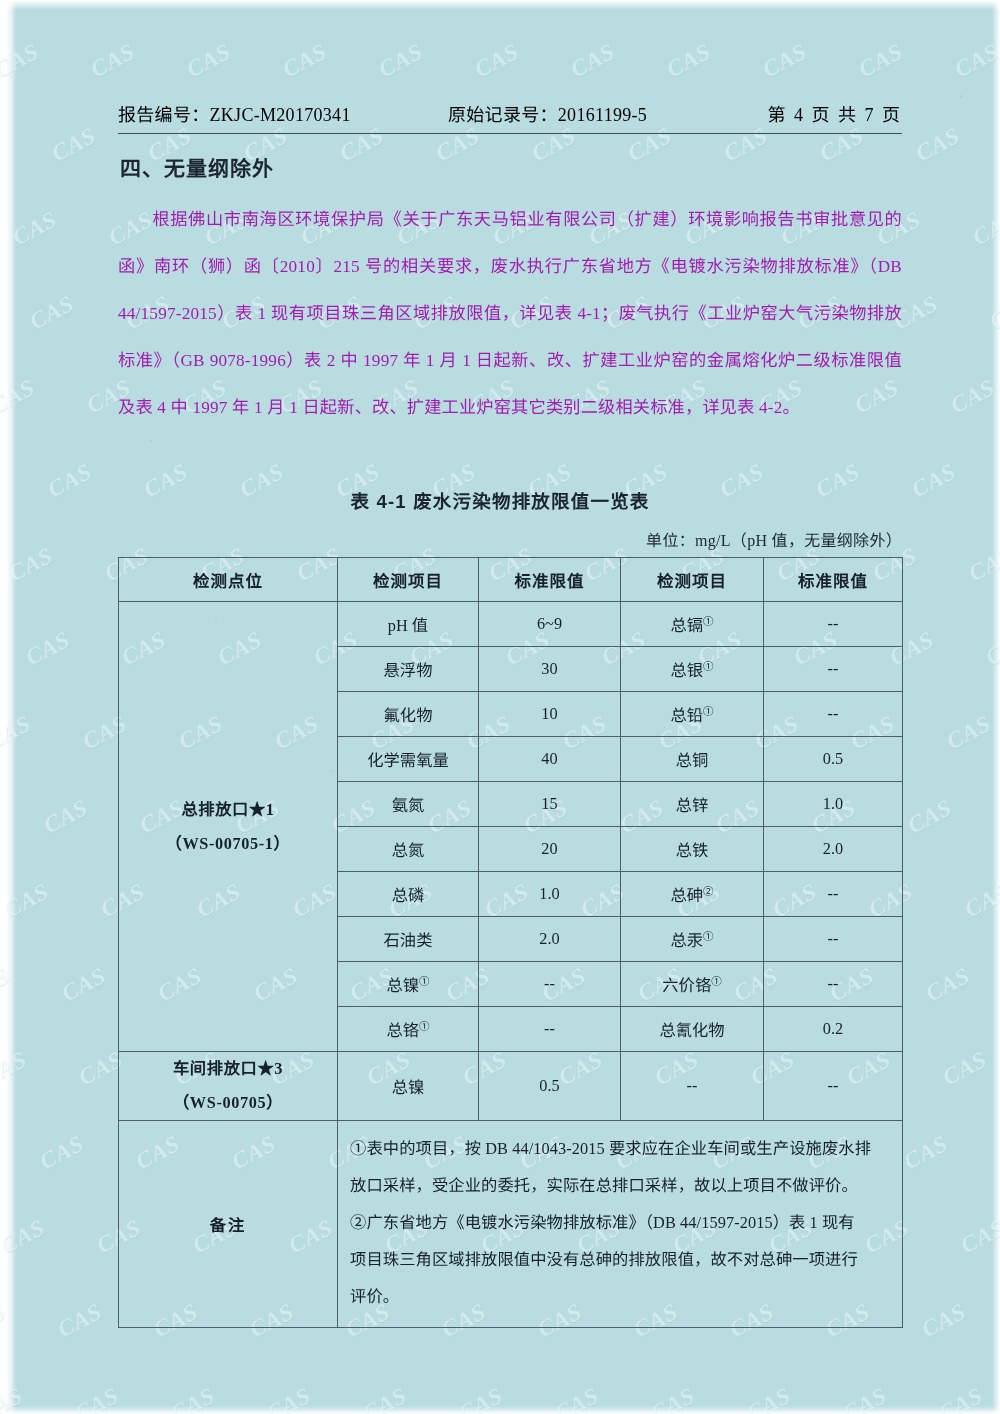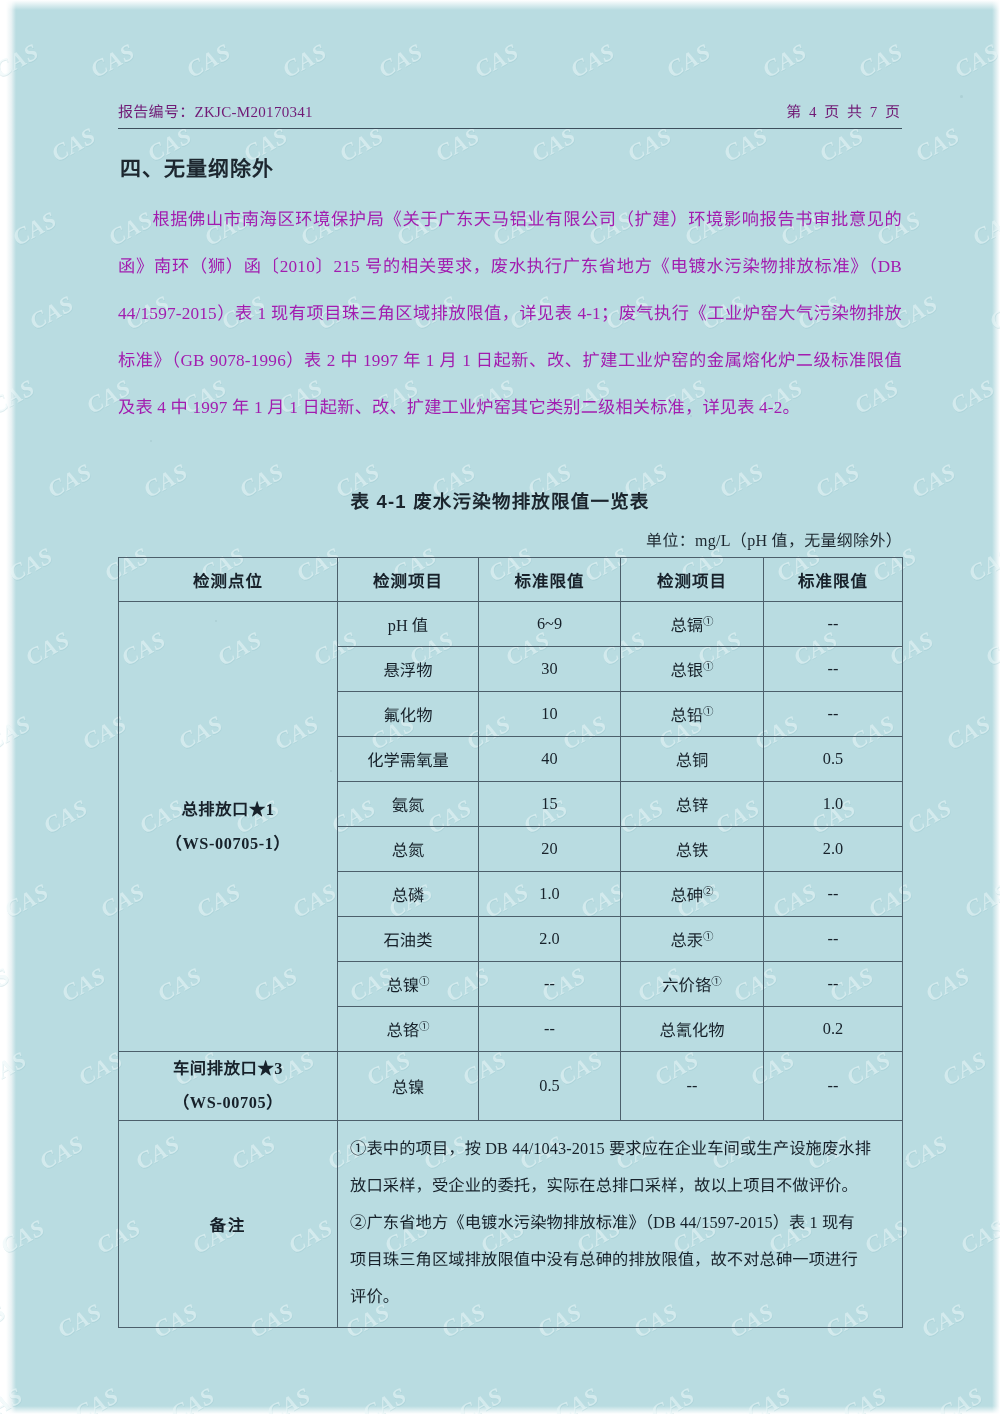--- a/index.html
+++ b/index.html
@@ -74,22 +74,22 @@
   }
 
   
   .doc-header {
     position: absolute;
     left: 118px;
     top: 100px;
     width: 784px;
     display: flex;
     align-items: flex-end;
-    font-size: 15px;
-    color: #701a75;
+    font-size: 18px;
+    color: #000000;
     border-bottom: 1.6px solid #3d4f5c;
     padding-bottom: 7px;
     letter-spacing: 0.3px;
   }
   .doc-header .h-report { width: 330px; }
   .doc-header .h-record { width: 300px; }
   .doc-header .h-page   { flex: 1; text-align: right; letter-spacing: 2px;}
 
   .section-title {
     position: absolute;
@@ -434,20 +434,23 @@
   <div class="edge-right"></div>
   <div class="edge-bottom"></div>
 
 
   <div class="content">
 
     <div class="doc-header">
       <div class="h-report">
         <span>报告编号：</span><span>ZKJC-M20170341</span>
       </div>
+      <div class="h-record">
+        <span>原始记录号：</span><span>20161199-5</span>
+      </div>
       <div class="h-page">第 4 页 共 7 页</div>
     </div>
 
     <div class="section-title">四、无量纲除外</div>
 
     <div class="body-para">根据佛山市南海区环境保护局《关于广东天马铝业有限公司（扩建）环境影响报告书审批意见的函》南环（狮）函〔2010〕215 号的相关要求，废水执行广东省地方《电镀水污染物排放标准》（DB 44/1597-2015）表 1 现有项目珠三角区域排放限值，详见表 4-1；废气执行《工业炉窑大气污染物排放标准》（GB 9078-1996）表 2 中 1997 年 1 月 1 日起新、改、扩建工业炉窑的金属熔化炉二级标准限值及表 4 中 1997 年 1 月 1 日起新、改、扩建工业炉窑其它类别二级相关标准，详见表 4-2。</div>
 
     <div class="table-title">表 4-1  废水污染物排放限值一览表</div>
     <div class="unit-line">单位：mg/L（pH 值，无量纲除外）</div>
 

